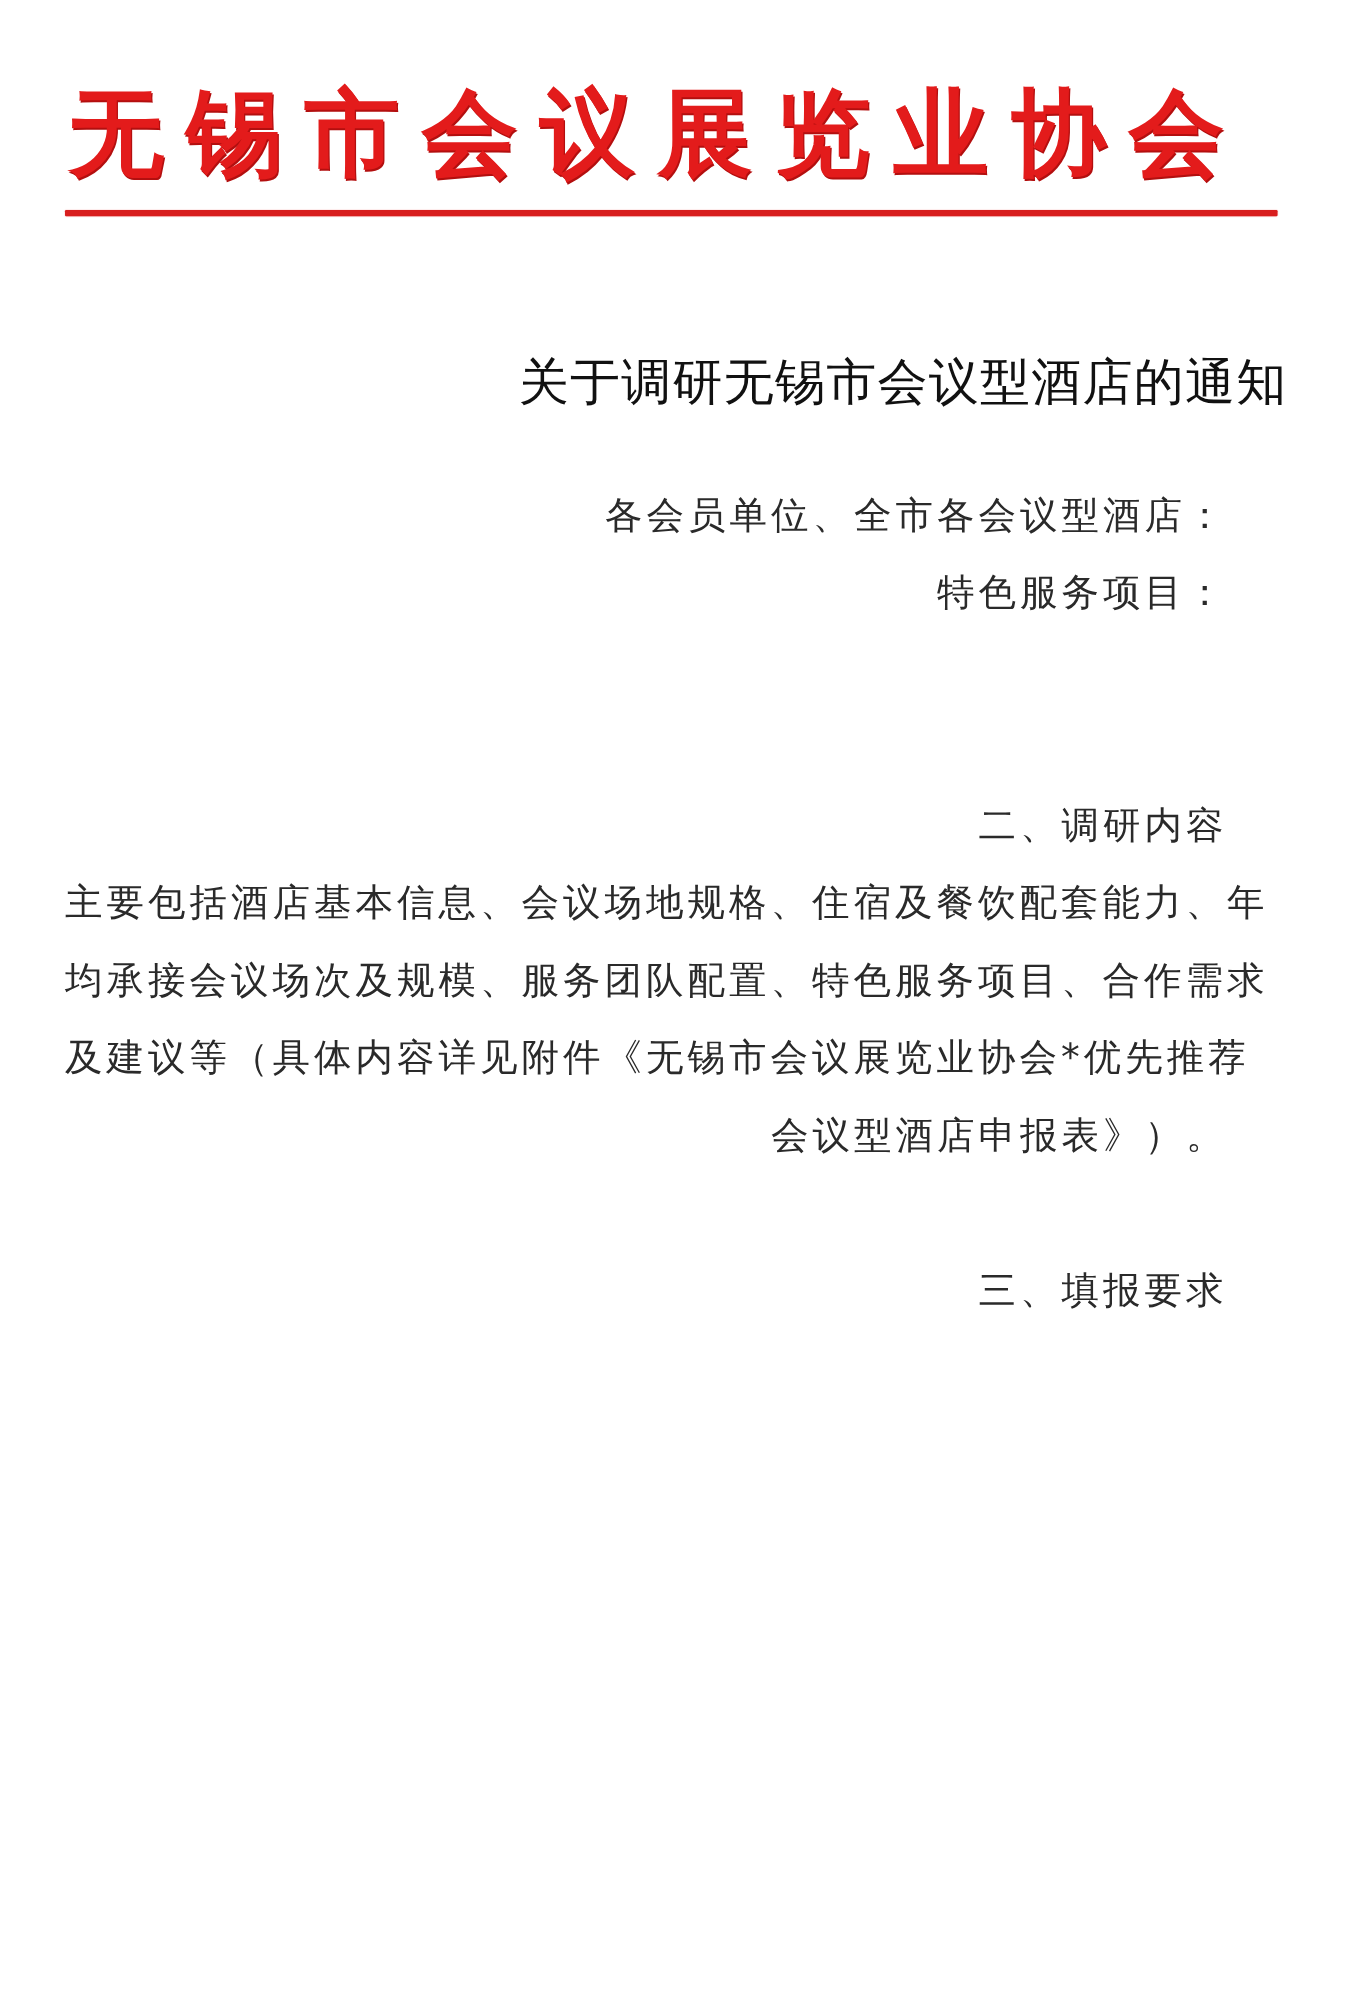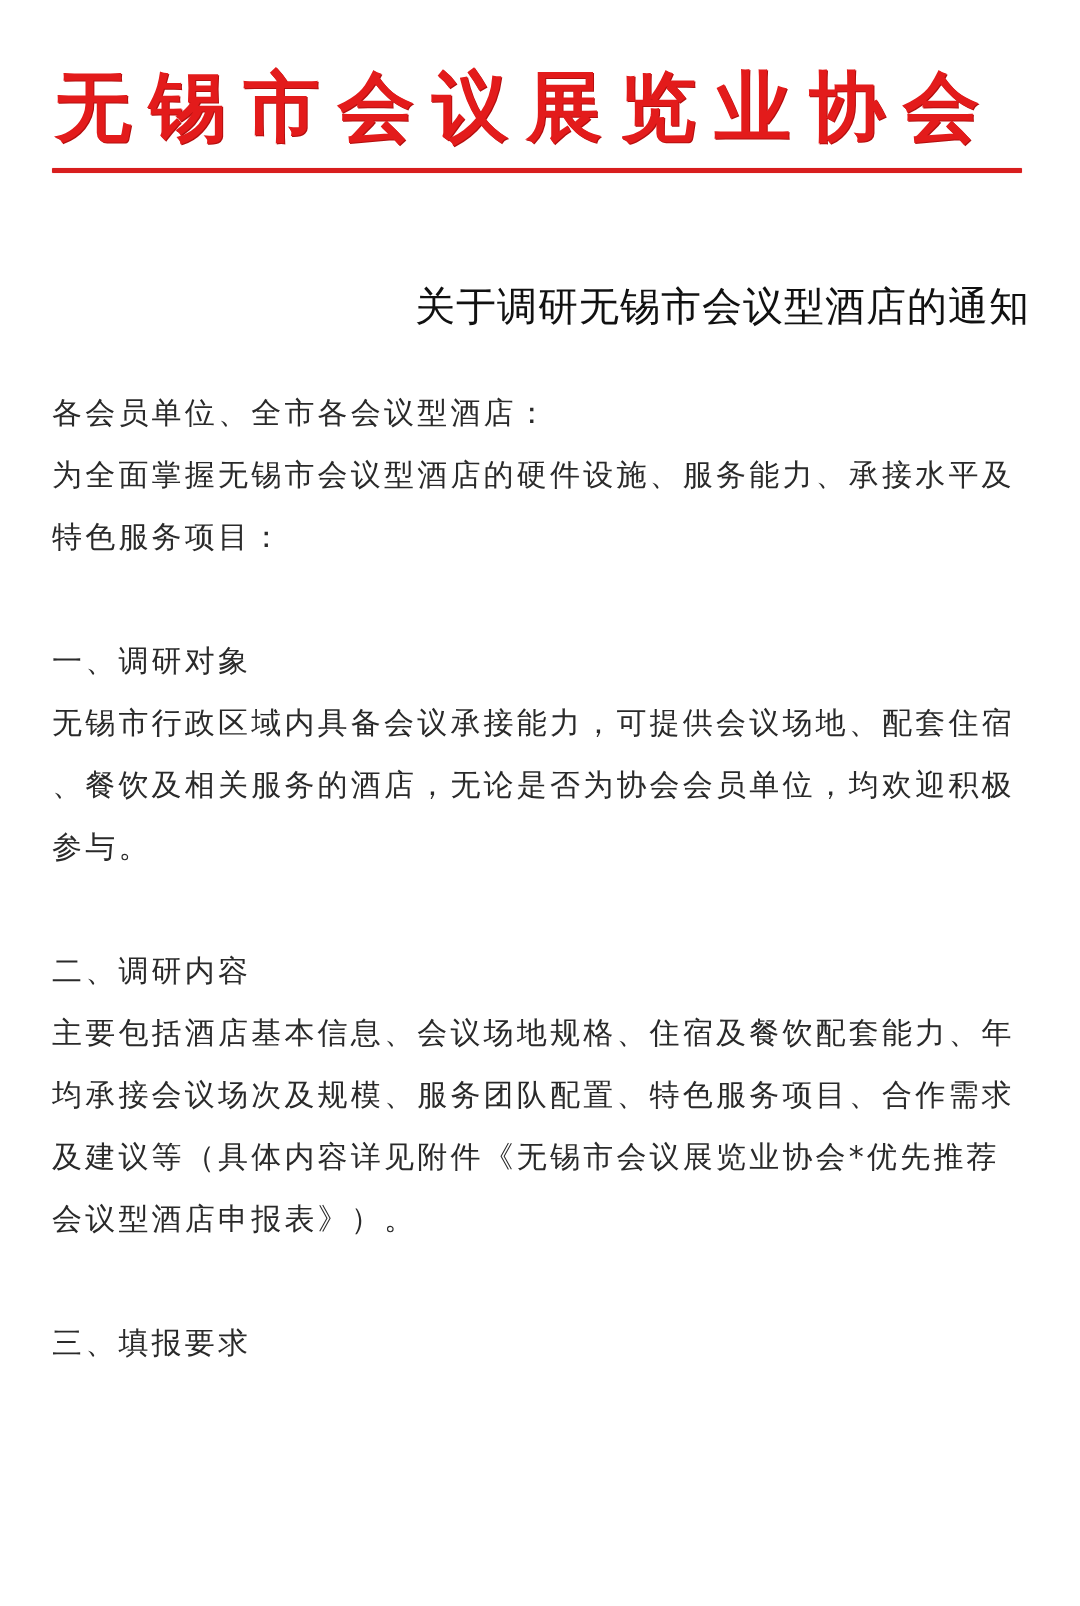--- a/index.html
+++ b/index.html
@@ -66,20 +66,21 @@
       font-size: 30px;
       letter-spacing: 3.2px;
       color: #2a2a2a;
       font-family: "DejaVu Sans", "Liberation Sans", sans-serif;
     }
     .line {
       height: 62px;
       line-height: 62px;
       white-space: nowrap;
       overflow: visible;
+      text-align: right;
     }
     .gap {
       height: 62px;
     }
   </style>
 </head>
 <body>
 
 <div class="letterhead">
   <span>无</span>
@@ -95,32 +96,25 @@
 </div>
 
 <div class="red-rule"></div>
 
 <div class="doc-title">关于调研无锡市会议型酒店的通知</div>
 
 <div class="body-text" style="top: 382px;">
   <div class="line">各会员单位、全市各会议型酒店：</div>
 
   <div>
-    <div class="line">为全面掌握无锡市会议型酒店的硬件设施、服务能力、承接水平及</div>
     <div class="line">特色服务项目：</div>
   </div>
 
   <div class="gap"></div>
 
-  <div>
-    <div class="line">一、调研对象</div>
-    <div class="line">无锡市行政区域内具备会议承接能力，可提供会议场地、配套住宿</div>
-    <div class="line">、餐饮及相关服务的酒店，无论是否为协会会员单位，均欢迎积极</div>
-    <div class="line">参与。</div>
-  </div>
 
   <div class="gap"></div>
 
   <div>
     <div class="line">二、调研内容</div>
     <div class="line">主要包括酒店基本信息、会议场地规格、住宿及餐饮配套能力、年</div>
     <div class="line">均承接会议场次及规模、服务团队配置、特色服务项目、合作需求</div>
     <div class="line">及建议等（具体内容详见附件《无锡市会议展览业协会*优先推荐</div>
     <div class="line">会议型酒店申报表》）。</div>
   </div>

